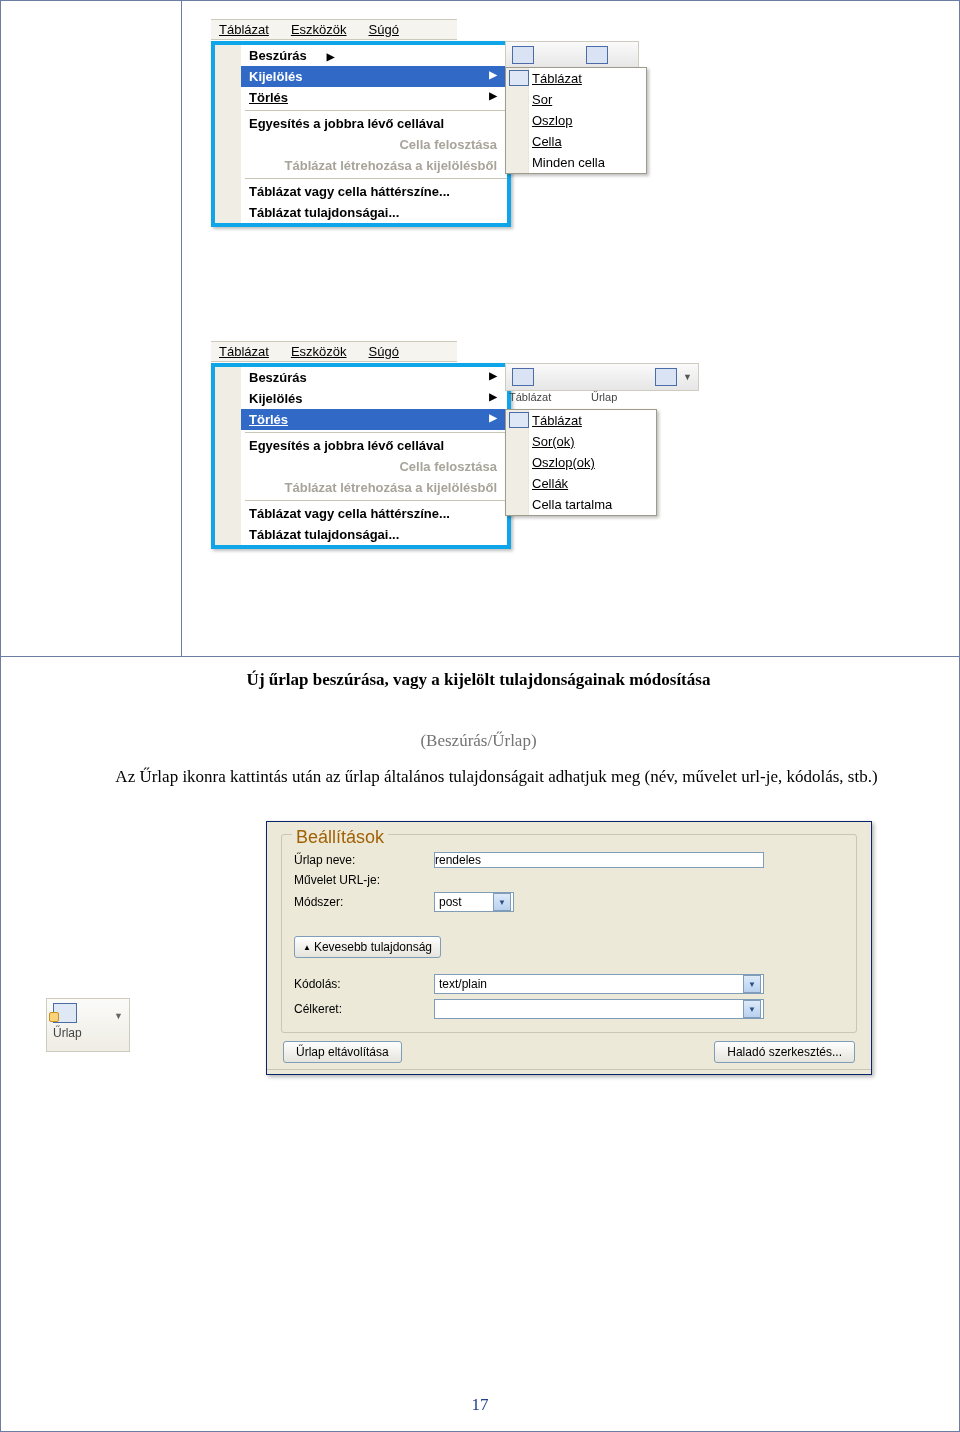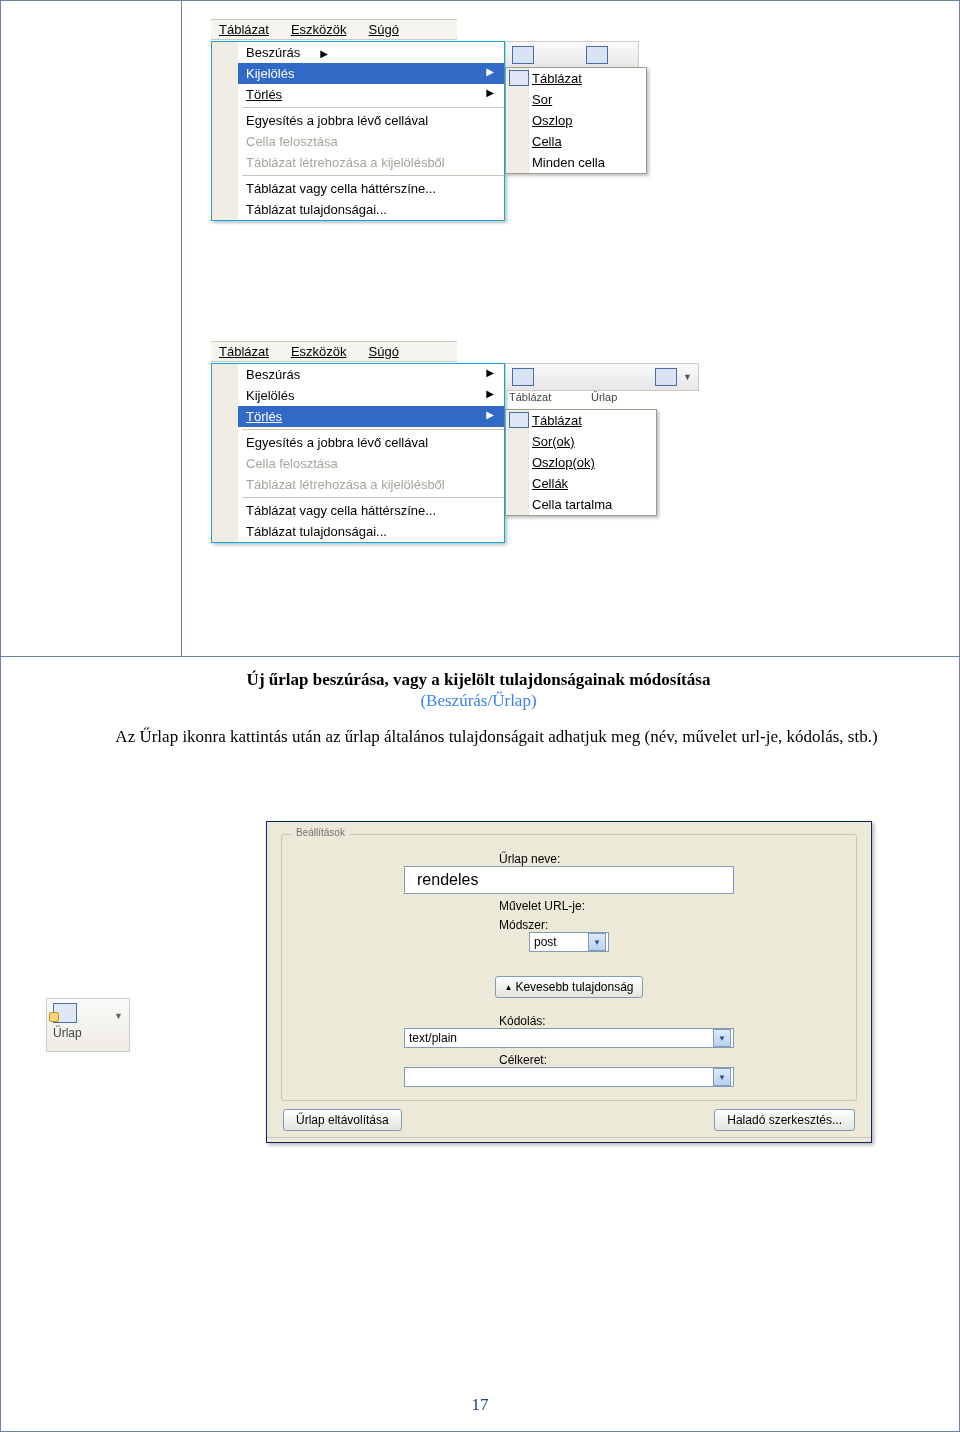--- a/index.html
+++ b/index.html
@@ -2,54 +2,54 @@
 <html><head>
 <meta charset="utf-8">
 <style>
   html,body{margin:0;padding:0;background:#fff;font-family:Tahoma,Arial,sans-serif;font-size:12px;color:#000;}
   .page{width:960px;height:1432px;position:relative;border:1px solid #6b7da0;box-sizing:border-box;margin:0 auto;}
   .vline{position:absolute;left:180px;top:0;width:0;border-left:1px solid #6b7da0;height:655px;}
   .hline{position:absolute;left:0;top:655px;height:0;border-top:1px solid #6b7da0;width:958px;}
   .menubar{display:flex;gap:22px;background:#f6f4ee;border-top:1px solid #cdc9bb;border-bottom:1px solid #cdc9bb;padding:2px 8px;font-size:13px;}
   .menubar span{cursor:default;}
   .menubar .u{text-decoration:underline;}
-  .popup{background:#fff;border:1px solid #0ea5e9;box-shadow:2px 2px 3px rgba(0,0,0,.25);font-size:13px;}
+  .popup{background:#fff;border:4px solid #0ea5e9;box-shadow:2px 2px 3px rgba(0,0,0,.25);font-size:13px;font-weight:bold;}
   .popup table{border-collapse:collapse;width:100%;}
   .popup td{padding:3px 10px 3px 8px;white-space:nowrap;}
   .popup tr.hl td{background:#3169c6;color:#fff;}
-  .popup tr.dis td{color:#a8a49a;}
+  .popup tr.dis td{color:#a8a49a;text-align:right;}
   .popup tr.sep td{padding:0;}
   .popup tr.sep td div{border-top:1px solid #c9c5b7;margin:2px 0;}
   .arrow{font-size:10px;padding-left:20px;}
   .submenu{position:absolute;background:#fff;border:1px solid #9f9b8a;box-shadow:2px 2px 3px rgba(0,0,0,.25);font-size:13px;}
   .submenu .row{padding:3px 18px 3px 26px;white-space:nowrap;}
   .submenu .row.icn{position:relative;}
   .tbicon{position:absolute;width:18px;height:14px;border:1px solid #4a6da7;background:#dde7f6;left:3px;top:2px;}
   .sub-iconstrip{position:absolute;left:0;top:0;bottom:0;width:22px;background:#efede4;border-right:1px solid #eae6d9;}
   .shot{position:absolute;}
   .toolbar-peek{height:26px;background:linear-gradient(#fafafa,#e6e6e6);border:1px solid #cfcbbe;display:flex;align-items:center;gap:6px;padding:0 6px;}
   .tool-ico{width:20px;height:16px;border:1px solid #4a6da7;background:#d9e3f3;}
   .text-block{position:absolute;left:60px;top:668px;width:835px;font-family:'Times New Roman',serif;font-size:17px;line-height:1.25;text-align:center;}
   .text-block .bold{font-weight:bold;}
-  .text-block .red{color:#3b82f6;}
+  .text-block .red{color:#737373;margin-top:40px;}
   .toolbar-btn{position:absolute;left:45px;top:997px;width:84px;height:54px;border:1px solid #cfcbbe;background:linear-gradient(#fbfbfa,#eeece3);display:flex;flex-direction:column;align-items:flex-start;justify-content:flex-start;padding:4px 6px;box-sizing:border-box;}
   .toolbar-btn .ic{width:22px;height:18px;border:1px solid #4a6da7;background:#dfe8f5;position:relative;}
   .toolbar-btn .ic:before{content:"";position:absolute;left:-5px;top:8px;width:8px;height:8px;background:#fbd47a;border:1px solid #c98f1c;border-radius:2px;}
   .toolbar-btn .cv{position:absolute;right:6px;top:12px;font-size:9px;color:#666;}
   .toolbar-btn .lb{font-size:12px;color:#444;margin-top:3px;}
   .dialog{position:absolute;left:265px;top:820px;width:604px;border:1px solid #0a246a;background:#ece9d8;font-size:12px;box-shadow:2px 2px 4px rgba(0,0,0,.3);}
   .dialog .titlebar{height:26px;background:linear-gradient(#2a6fd6,#0b3ea8);color:#fff;display:flex;align-items:center;padding:0 6px;font-weight:bold;font-size:13px;}
   .dialog .titlebar .ttl{flex:1;text-shadow:1px 1px 0 rgba(0,0,0,.3);}
   .dialog .closebtn{width:20px;height:20px;background:linear-gradient(#f0a38f,#d44828);border:1px solid #fff;border-radius:3px;color:#fff;display:flex;align-items:center;justify-content:center;font-weight:bold;font-size:12px;}
   .dialog .body{padding:12px 14px 4px;}
   .fieldset{border:1px solid #c9c5b7;border-radius:3px;padding:12px 12px 8px;position:relative;margin-bottom:8px;}
-  .fieldset .legend{position:absolute;top:-8px;left:10px;background:#ece9d8;padding:0 4px;color:#737373;font-size:10px;}
-  .frow{display:flex;align-items:center;margin:5px 0;flex-direction:column;}
+  .fieldset .legend{position:absolute;top:-8px;left:10px;background:#ece9d8;padding:0 4px;color:#a16207;font-size:18px;}
+  .frow{display:flex;align-items:center;margin:5px 0;}
   .frow label{width:140px;}
-  .inp{border:1px solid #7f9db9;background:#fff;height:28px;box-sizing:border-box;padding:2px 12px;font-size:16px;}
+  .inp{border:1px solid #7f9db9;background:#fff;height:16px;box-sizing:border-box;padding:2px 0;font-size:12px;}
   .sel{border:1px solid #7f9db9;background:#fff;height:20px;box-sizing:border-box;display:flex;align-items:center;padding:0 2px 0 4px;font-size:12px;}
   .sel .ar{margin-left:auto;width:16px;height:16px;background:linear-gradient(#ddeaf9,#b9d1ef);border:1px solid #7f9db9;display:flex;align-items:center;justify-content:center;font-size:8px;color:#2a4e86;}
   .btn{border:1px solid #7f9db9;background:linear-gradient(#fefefe,#e5e4dc);padding:3px 12px;font-size:12px;border-radius:3px;}
   .btn-caret{font-size:8px;margin-right:3px;vertical-align:1px;}
   .dlg-row{display:flex;justify-content:space-between;margin:6px 2px;}
   .u{text-decoration:underline;}
   .pagenum{position:absolute;left:0;right:0;bottom:16px;text-align:center;font-family:'Times New Roman',serif;font-size:17px;color:#20418f;}
 </style>
 </head>
 <body>

